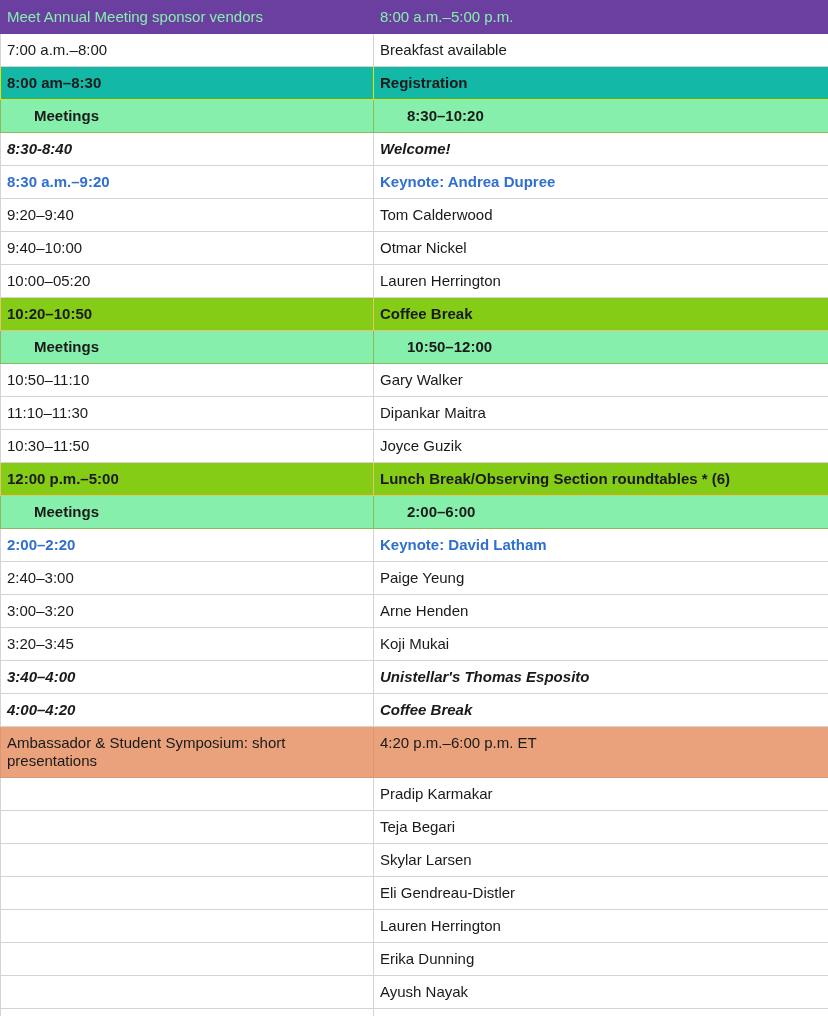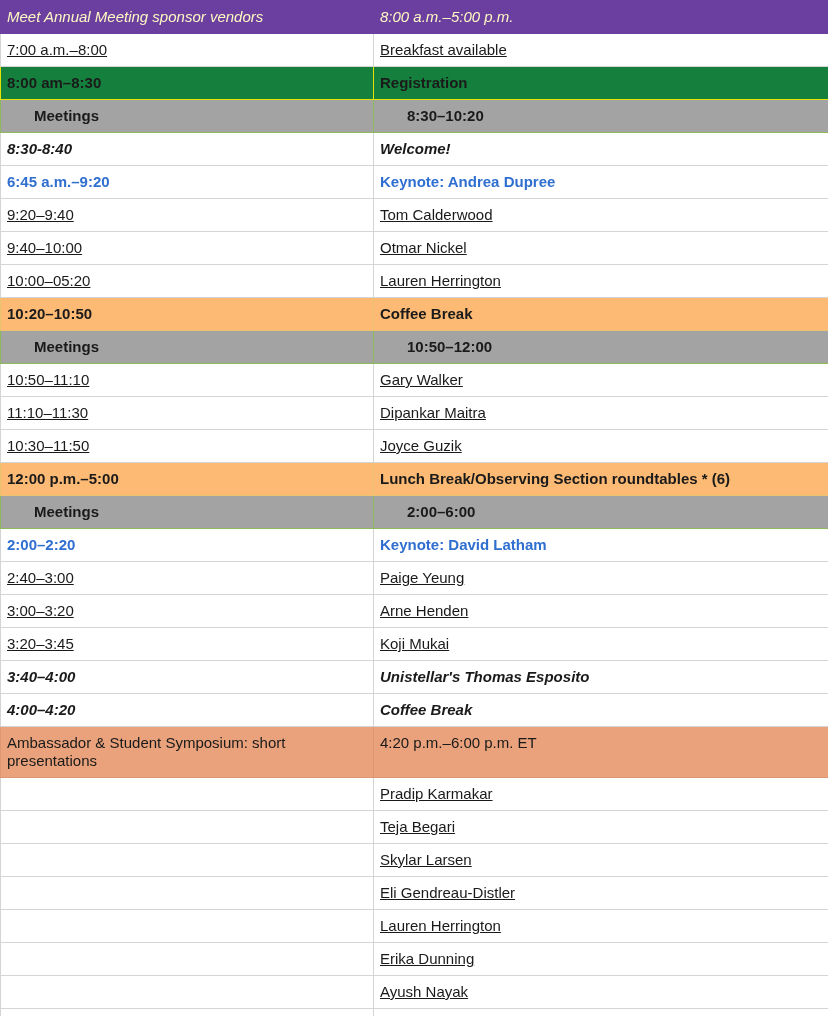--- a/index.html
+++ b/index.html
@@ -27,56 +27,54 @@
   }
   table.schedule td.col-time {
     width: 360px;
   }
   table.schedule td.col-event {
     width: 466px;
   }
   
   tr.style-purple td {
     background: #6b3fa0;
-    color: #fef9c3;
+    color: #86efac;
     border-color: #6b3fa0;
-    font-style: italic;
   }
   tr.style-yellow td {
-    background: #15803d;
+    background: #14b8a6;
     font-weight: bold;
     border-color: #e4e400;
   }
   tr.style-green td {
-    background: #a3a3a3;
+    background: #86efac;
     font-weight: bold;
     border-color: #8cb95c;
     padding-left: 33px;
   }
   tr.style-gold td {
-    background: #fdba74;
+    background: #84cc16;
     font-weight: bold;
     border-color: #e8c26c;
   }
   tr.style-salmon td {
     background: #e9a27b;
     font-weight: normal;
     border-color: #dd9670;
   }
   tr.style-bold td {
     font-weight: bold;
     font-style: italic;
   }
   tr.style-keynote td {
     color: #2f6fd0;
     font-weight: bold;
   }
   tr.style-plain td {
     font-weight: normal;
-    text-decoration: underline;
   }
   td.empty-cell {
     background: #ffffff;
   }
 </style>
 </head>
 <body>
 
 <table class="schedule">
   <tbody>
@@ -94,21 +92,21 @@
       </tr>
       <tr class="style-green">
         <td class="col-time">Meetings</td>
         <td class="col-event">8:30–10:20</td>
       </tr>
       <tr class="style-bold">
         <td class="col-time">8:30-8:40</td>
         <td class="col-event">Welcome!</td>
       </tr>
       <tr class="style-keynote">
-        <td class="col-time">6:45 a.m.–9:20</td>
+        <td class="col-time">8:30 a.m.–9:20</td>
         <td class="col-event">Keynote: Andrea Dupree</td>
       </tr>
       <tr class="style-plain">
         <td class="col-time">9:20–9:40</td>
         <td class="col-event">Tom Calderwood</td>
       </tr>
       <tr class="style-plain">
         <td class="col-time">9:40–10:00</td>
         <td class="col-event">Otmar Nickel</td>
       </tr>

